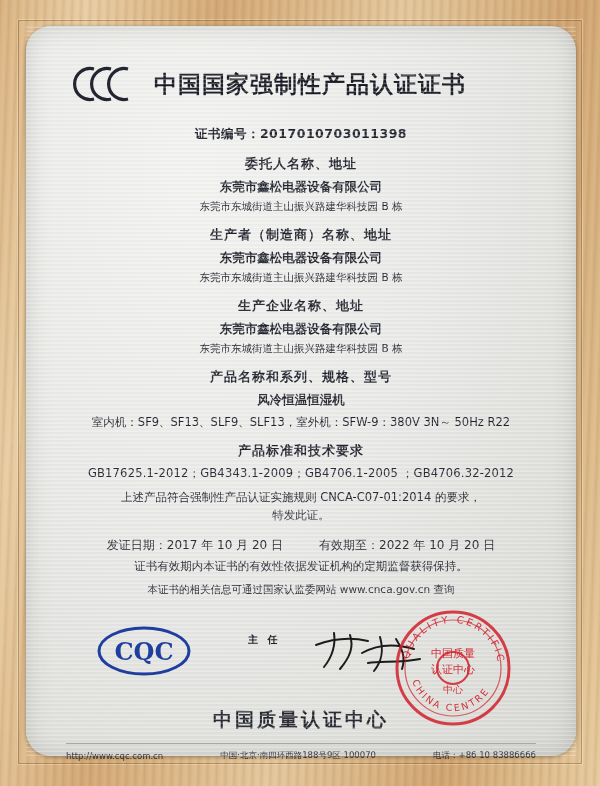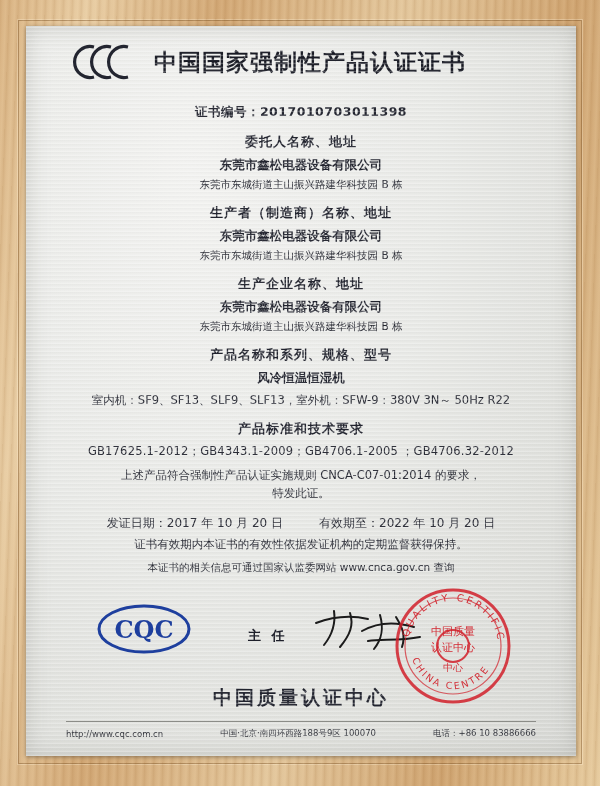--- a/index.html
+++ b/index.html
@@ -43,23 +43,24 @@
   
   .paper {
     position: relative;
     width: 100%;
     height: 100%;
     box-sizing: border-box;
     background:
       radial-gradient(ellipse at 30% 20%, #f2f2f0 0%, #e8e9e6 45%, #dedfdb 75%, #d5d6d2 100%);
     box-shadow: inset 0 0 22px rgba(150,150,145,0.45),
                 0 1px 4px rgba(0,0,0,0.35);
-    padding: 4px 26px 0 26px;
+    padding: 26px 26px 0 26px;
     color: #1d1f2a;
     z-index: 2;
+    border-radius: 25px;
   }
   .paper::before {
     content: "";
     position: absolute;
     inset: 0;
     background:
       repeating-linear-gradient(0deg, rgba(255,255,255,0.35) 0px, rgba(255,255,255,0) 2px, rgba(190,190,190,0.10) 4px);
     pointer-events: none;
   }
 
@@ -161,22 +162,22 @@
   .cqc-logo {
     position: absolute;
     left: 44px;
     top: 22px;
     width: 96px;
     height: 52px;
   }
   .director {
     position: absolute;
     left: 196px;
-    top: 46px;
-    font-size: 13px;
+    top: 30px;
+    font-size: 10px;
     font-weight: bold;
     letter-spacing: 3px;
   }
   .signature {
     position: absolute;
     left: 258px;
     top: 20px;
     width: 120px;
     height: 56px;
   }

